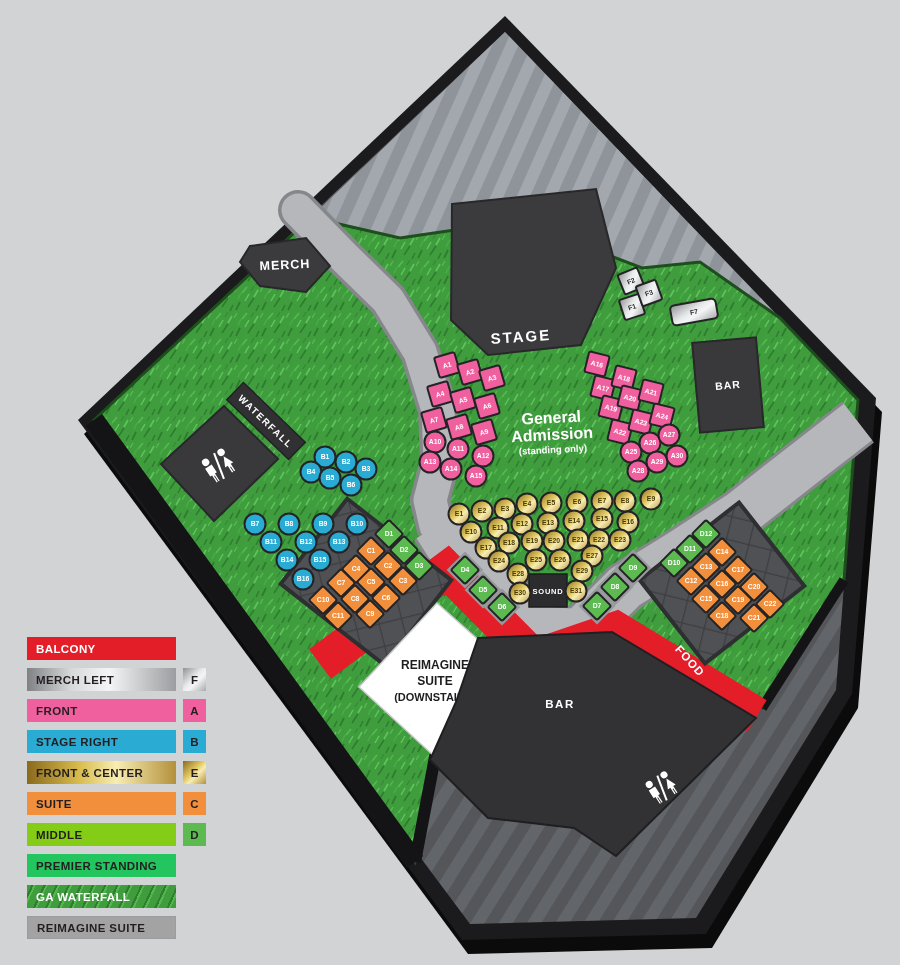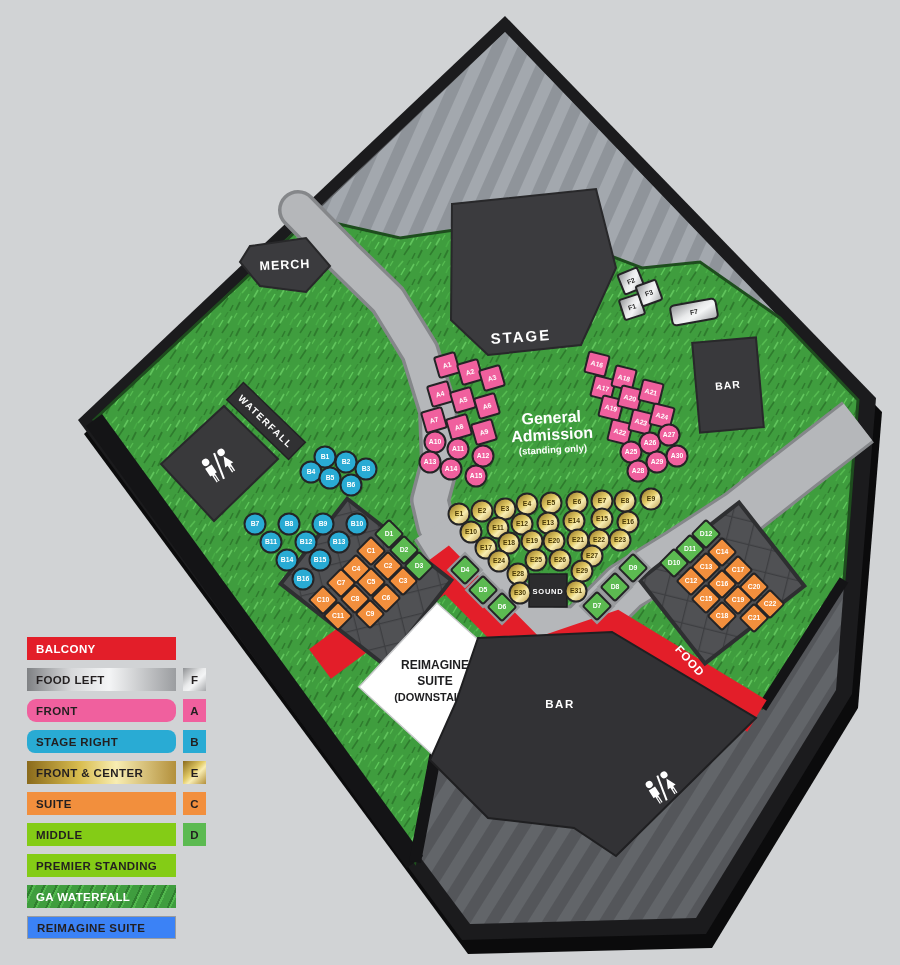--- a/index.html
+++ b/index.html
@@ -12,21 +12,21 @@
   .lg-row{position:relative;height:23px;margin-bottom:8px;}
   .lg-bar{position:absolute;left:0;top:0;width:149px;height:23px;
           display:flex;align-items:center;padding-left:9px;box-sizing:border-box;
           font-size:11.5px;font-weight:bold;letter-spacing:.4px;color:#231f20;}
   .lg-chip{position:absolute;left:156px;top:0;width:23px;height:23px;
            display:flex;align-items:center;justify-content:center;
            font-size:11.5px;font-weight:bold;color:#231f20;}
   .sw-silver{background:linear-gradient(90deg,#7f8184,#d8d9db 30%,#f4f5f6 55%,#9b9da0);}
   .sw-gold{background:linear-gradient(90deg,#8a6a1c,#d8bc4e 35%,#f8edb2 60%,#b3903c);}
   .sw-grass{background:repeating-linear-gradient(115deg,#3f9d3e 0 4px,#2f7e2e 4px 6px,#52b84e 6px 8px,#3f9d3e 8px 11px);}
-  .sw-white{background:#3b82f6;border:1px solid #9a9c9e;box-sizing:border-box;}
+  .sw-white{background:#a3a3a3;border:1px solid #9a9c9e;box-sizing:border-box;}
   .cp-silver{background:linear-gradient(135deg,#8f9194,#e9eaeb 45%,#f4f5f6 60%,#a7a9ac);}
   .cp-gold{background:linear-gradient(135deg,#8a6a1c,#e3cb66 45%,#f8edb2 60%,#b3903c);}
 </style>
 </head>
 <body>
 
 <div id="wrap">
 <svg width="900" height="965" viewBox="0 0 900 965">
   <defs>
     <pattern id="grassP" width="26" height="26" patternUnits="userSpaceOnUse">
@@ -628,45 +628,45 @@
           <text text-anchor="middle" font-size="6.8" font-weight="bold" fill="#2b2b2b" y="2.4">F7</text>
         </g>
       </g>
 </svg>
 
 <div id="legend">
       <div class="lg-row">
         <div class="lg-bar" style="background: rgb(227, 30, 41); color: rgb(255, 255, 255);">BALCONY</div>
       </div>
       <div class="lg-row">
-        <div class="lg-bar sw-silver" style="color: rgb(35, 31, 32);">FOOD LEFT</div>
+        <div class="lg-bar sw-silver" style="color: rgb(35, 31, 32);">MERCH LEFT</div>
         <div class="lg-chip cp-silver">F</div>
       </div>
       <div class="lg-row">
-        <div class="lg-bar" style="background: rgb(240, 96, 158); color: rgb(35, 31, 32); border-radius: 9px;">FRONT</div>
+        <div class="lg-bar" style="background: rgb(240, 96, 158); color: rgb(35, 31, 32);">FRONT</div>
         <div class="lg-chip" style="background: rgb(240, 96, 158);">A</div>
       </div>
       <div class="lg-row">
-        <div class="lg-bar" style="background: rgb(41, 171, 212); color: rgb(35, 31, 32); border-radius: 8px;">STAGE RIGHT</div>
+        <div class="lg-bar" style="background: rgb(41, 171, 212); color: rgb(35, 31, 32);">STAGE RIGHT</div>
         <div class="lg-chip" style="background: rgb(41, 171, 212);">B</div>
       </div>
       <div class="lg-row">
         <div class="lg-bar sw-gold" style="color: rgb(35, 31, 32);">FRONT &amp; CENTER</div>
         <div class="lg-chip cp-gold">E</div>
       </div>
       <div class="lg-row">
         <div class="lg-bar" style="background: rgb(242, 143, 61); color: rgb(35, 31, 32);">SUITE</div>
         <div class="lg-chip" style="background: rgb(242, 143, 61);">C</div>
       </div>
       <div class="lg-row">
         <div class="lg-bar" style="background: #84cc16; color: rgb(35, 31, 32);">MIDDLE</div>
         <div class="lg-chip" style="background: rgb(92, 186, 81);">D</div>
       </div>
       <div class="lg-row">
-        <div class="lg-bar" style="background: #84cc16; color: rgb(35, 31, 32);">PREMIER STANDING</div>
+        <div class="lg-bar" style="background: #22c55e; color: rgb(35, 31, 32);">PREMIER STANDING</div>
       </div>
       <div class="lg-row">
         <div class="lg-bar sw-grass" style="color: rgb(255, 255, 255);">GA WATERFALL</div>
       </div>
       <div class="lg-row">
         <div class="lg-bar sw-white" style="color: rgb(35, 31, 32);">REIMAGINE SUITE</div>
       </div>
     </div>
 </div>
 

